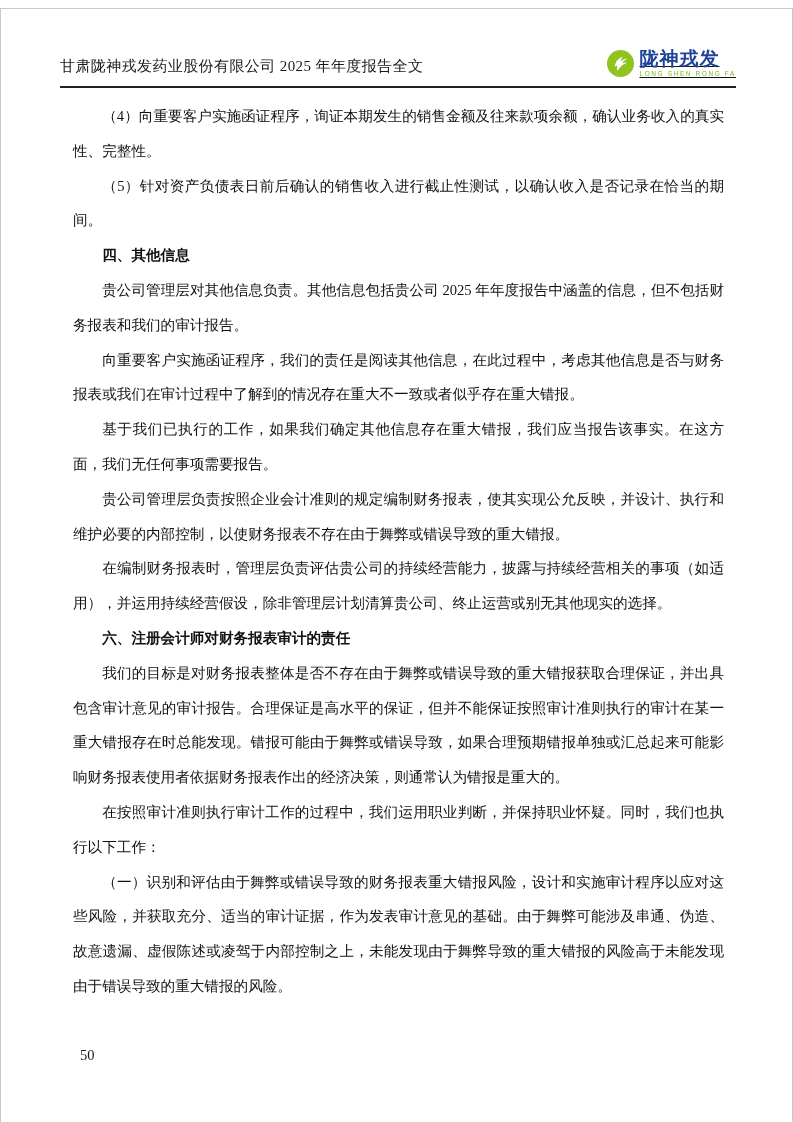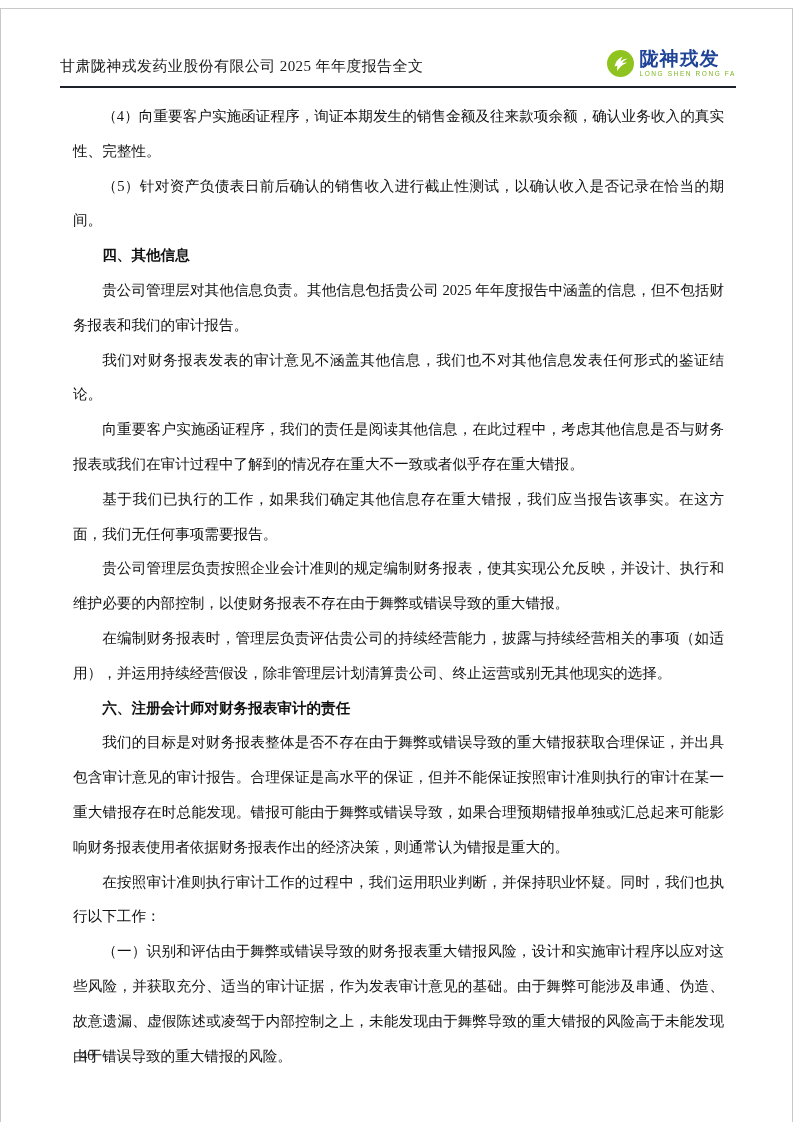--- a/index.html
+++ b/index.html
@@ -31,20 +31,21 @@
     font-size: 15px;
     letter-spacing: 0.4px;
     color: #1a1a1a;
     padding-bottom: 3px;
   }
   .logo {
     display: flex;
     align-items: center;
     gap: 5px;
     padding-bottom: 1px;
+    text-decoration: underline;
   }
   .logo-mark {
     width: 27px;
     height: 27px;
     flex: 0 0 auto;
   }
   .logo-text { display: flex; flex-direction: column; line-height: 1; }
   .logo-name {
     font-family: "Liberation Sans", sans-serif;
     font-weight: bold;
@@ -103,26 +104,25 @@
       </div>
     </div>
   </div>
 
   <div class="content">
 
   <div class="block paragraph">（4）向重要客户实施函证程序，询证本期发生的销售金额及往来款项余额，确认业务收入的真实性、完整性。</div>
       <div class="block paragraph">（5）针对资产负债表日前后确认的销售收入进行截止性测试，以确认收入是否记录在恰当的期间。</div>
       <div class="block heading">四、其他信息</div>
       <div class="block paragraph">贵公司管理层对其他信息负责。其他信息包括贵公司 2025 年年度报告中涵盖的信息，但不包括财务报表和我们的审计报告。</div>
-      <div class="block paragraph">我们对财务报表发表的审计意见不涵盖其他信息，我们也不对其他信息发表任何形式的鉴证结论。</div>
       <div class="block paragraph">向重要客户实施函证程序，我们的责任是阅读其他信息，在此过程中，考虑其他信息是否与财务报表或我们在审计过程中了解到的情况存在重大不一致或者似乎存在重大错报。</div>
       <div class="block paragraph">基于我们已执行的工作，如果我们确定其他信息存在重大错报，我们应当报告该事实。在这方面，我们无任何事项需要报告。</div>
       <div class="block paragraph">贵公司管理层负责按照企业会计准则的规定编制财务报表，使其实现公允反映，并设计、执行和维护必要的内部控制，以使财务报表不存在由于舞弊或错误导致的重大错报。</div>
       <div class="block paragraph">在编制财务报表时，管理层负责评估贵公司的持续经营能力，披露与持续经营相关的事项（如适用），并运用持续经营假设，除非管理层计划清算贵公司、终止运营或别无其他现实的选择。</div>
       <div class="block heading">六、注册会计师对财务报表审计的责任</div>
       <div class="block paragraph">我们的目标是对财务报表整体是否不存在由于舞弊或错误导致的重大错报获取合理保证，并出具包含审计意见的审计报告。合理保证是高水平的保证，但并不能保证按照审计准则执行的审计在某一重大错报存在时总能发现。错报可能由于舞弊或错误导致，如果合理预期错报单独或汇总起来可能影响财务报表使用者依据财务报表作出的经济决策，则通常认为错报是重大的。</div>
       <div class="block paragraph">在按照审计准则执行审计工作的过程中，我们运用职业判断，并保持职业怀疑。同时，我们也执行以下工作：</div>
       <div class="block paragraph">（一）识别和评估由于舞弊或错误导致的财务报表重大错报风险，设计和实施审计程序以应对这些风险，并获取充分、适当的审计证据，作为发表审计意见的基础。由于舞弊可能涉及串通、伪造、故意遗漏、虚假陈述或凌驾于内部控制之上，未能发现由于舞弊导致的重大错报的风险高于未能发现由于错误导致的重大错报的风险。</div>
     </div>
 
-  <div class="footer-pagenum">40</div>
+  <div class="footer-pagenum">50</div>
 
 </div>
 
 </body></html>

